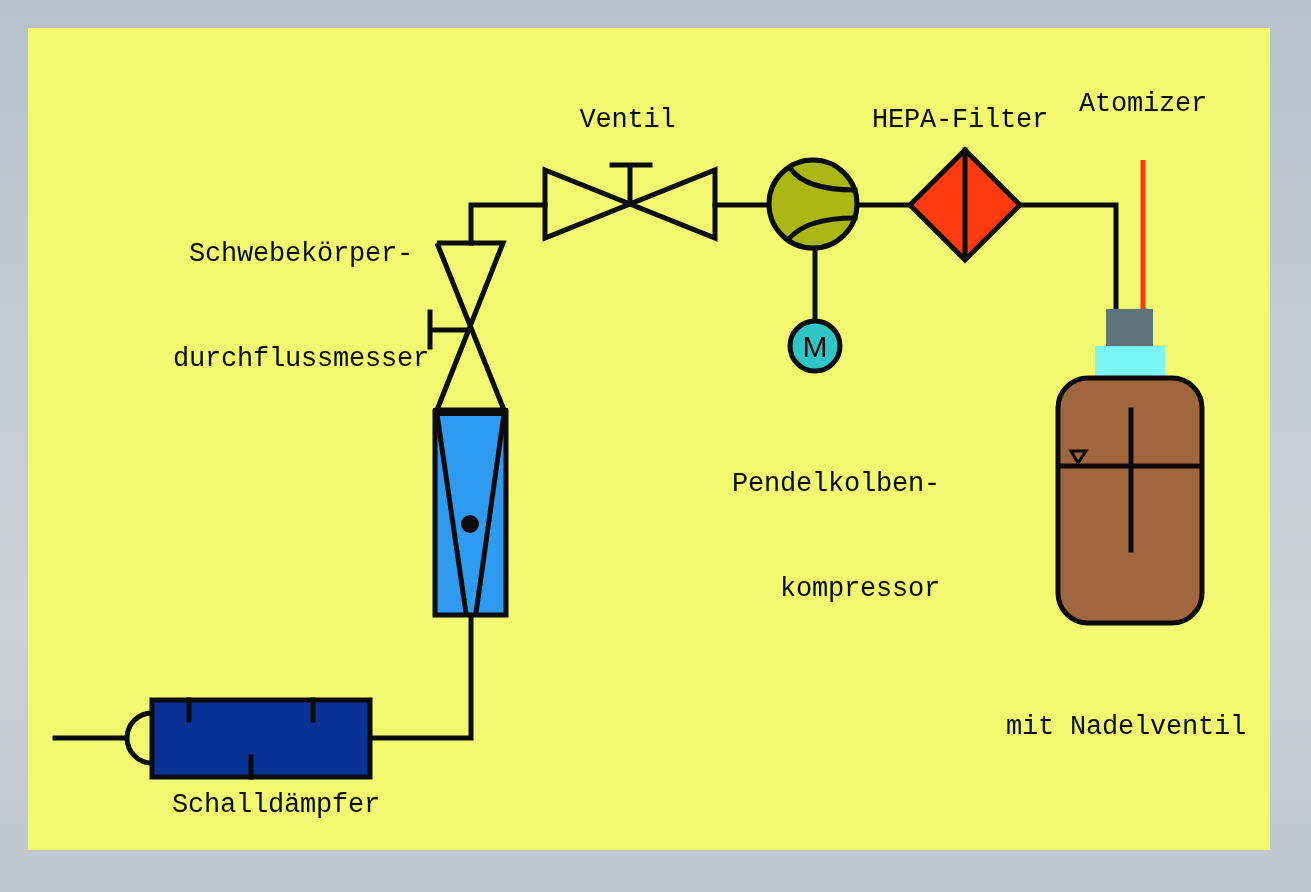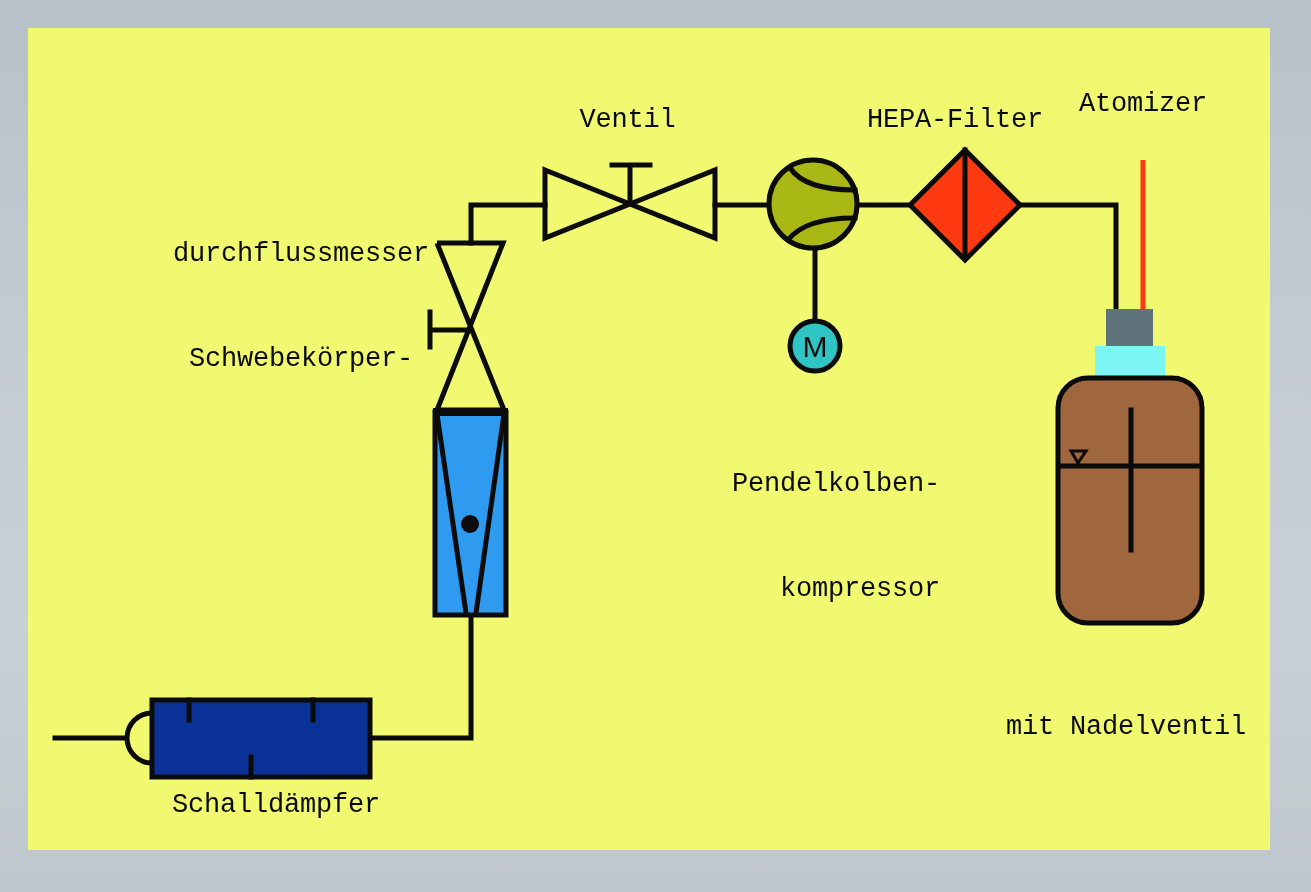--- a/index.html
+++ b/index.html
@@ -76,32 +76,32 @@
     <rect x="1106" y="309" width="47" height="37" fill="#5f747a"></rect>
     <rect x="1095" y="346" width="70" height="32" fill="#7cf5f5"></rect>
     <rect class="outline" x="1058" y="378" width="144" height="245" rx="30" ry="30" fill="#a0673f"></rect>
     <path class="pipe" d="M1060 466 H1200"></path>
     <path class="pipe" d="M1131 410 V550"></path>
     <path d="M1071 451 H1086 L1078 463 Z" fill="none" stroke="#0b0b0b" stroke-width="3"></path>
   </g>
 </svg>
 
 <div class="lbl" style="left:170px; top:167px; width:262px;">
+  <div>Schwebekörper-</div>
   <div>durchflussmesser</div>
-  <div>Schwebekörper-</div>
 </div>
 
 <div class="lbl" style="left:570px; top:103px; width:115px;">Ventil</div>
 
 <div class="lbl" style="left:700px; top:397px; width:240px;text-align:right;">
   <div>Pendelkolben-</div>
   <div>kompressor</div>
 </div>
 
-<div class="lbl" style="left:862px; top:103px; width:186px;">HEPA-Filter</div>
+<div class="lbl" style="left:862px; top:103px; width:186px;text-align:right;">HEPA-Filter</div>
 
 <div class="lbl" style="left:1068px; top:87px; width:150px;">Atomizer</div>
 
 <div class="lbl" style="left:990px; top:640px; width:272px;">
   <div>mit Nadelventil</div>
 </div>
 
 <div class="lbl" style="left:156px; top:788px; width:240px;">Schalldämpfer</div>
 
 </body></html>

